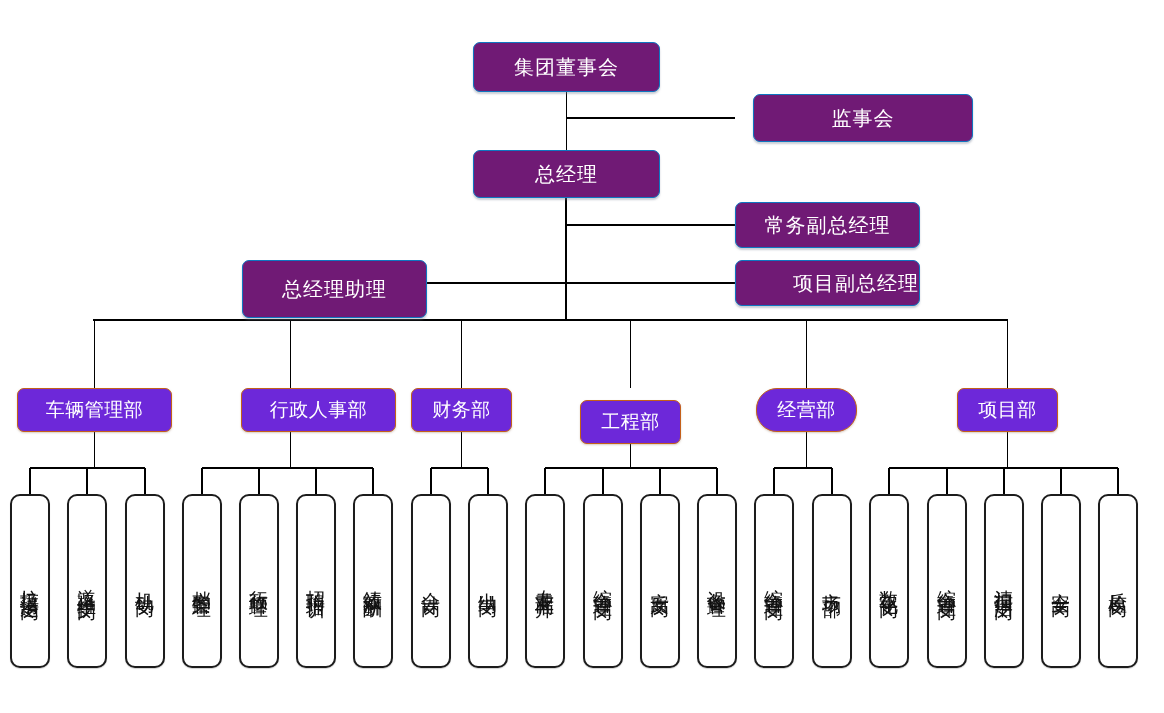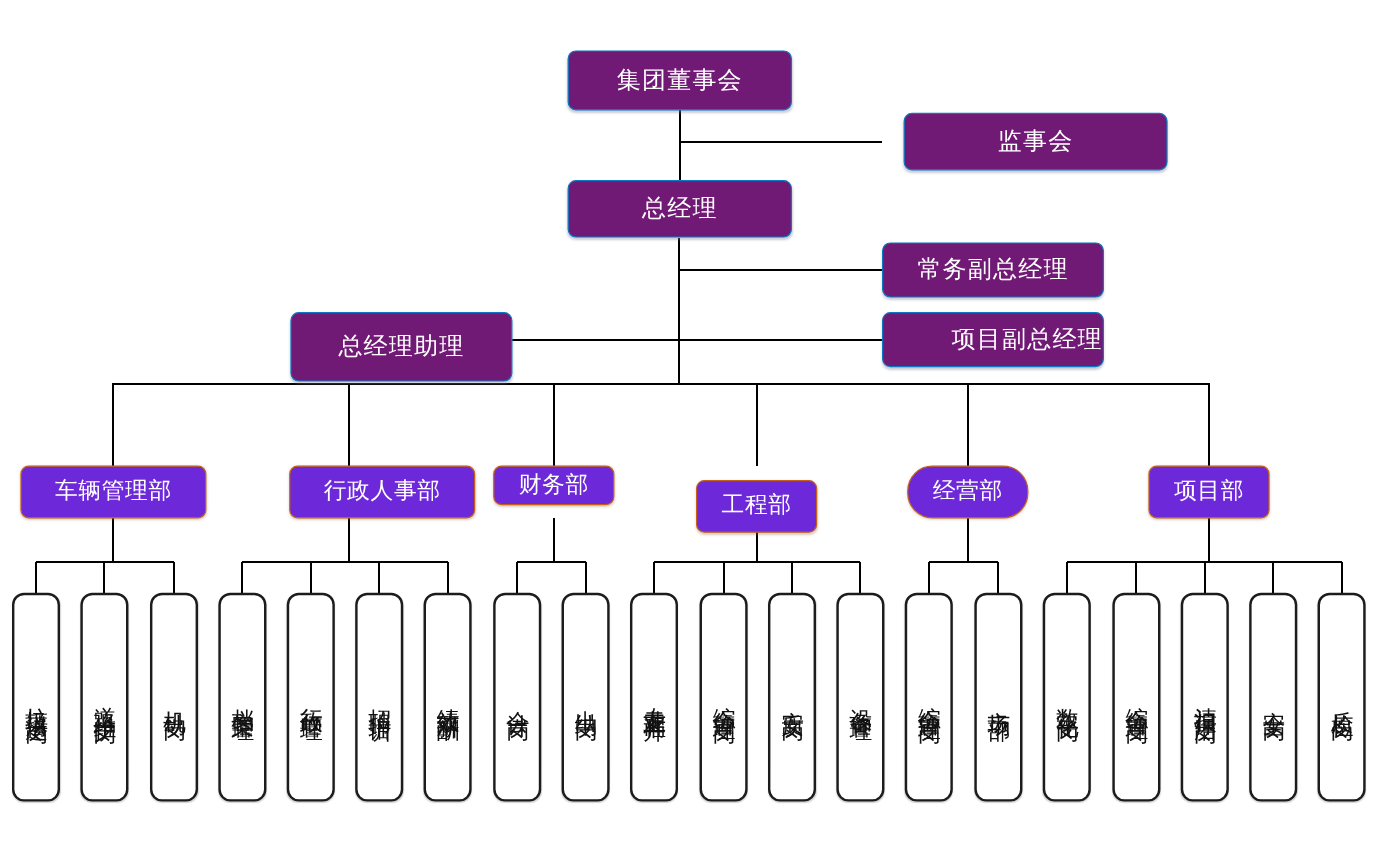--- a/index.html
+++ b/index.html
@@ -156,21 +156,21 @@
     <span>总经理助理</span>
   </div>
 
   <div id="departments-layer">
       <div class="node-box node-orange" style="left: 17px; top: 388px; width: 155px; height: 44px;">
         <span>车辆管理部</span>
       </div>
       <div class="node-box node-orange" style="left: 222px; top: 388px; width: 155px; height: 44px; margin-left: 19px;">
         <span>行政人事部</span>
       </div>
-      <div class="node-box node-orange" style="left: 411px; top: 388px; width: 101px; height: 33px;">
+      <div class="node-box node-orange" style="left: 411px; top: 388px; width: 101px; height: 44px;">
         <span>财务部</span>
       </div>
       <div class="node-box node-orange" style="left: 580px; top: 400px; width: 101px; height: 44px;">
         <span>工程部</span>
       </div>
       <div class="node-box node-orange" style="left: 756px; top: 388px; width: 101px; height: 44px; border-radius: 21px;">
         <span>经营部</span>
       </div>
       <div class="node-box node-orange" style="left: 957px; top: 388px; width: 101px; height: 44px;">
         <span>项目部</span>

